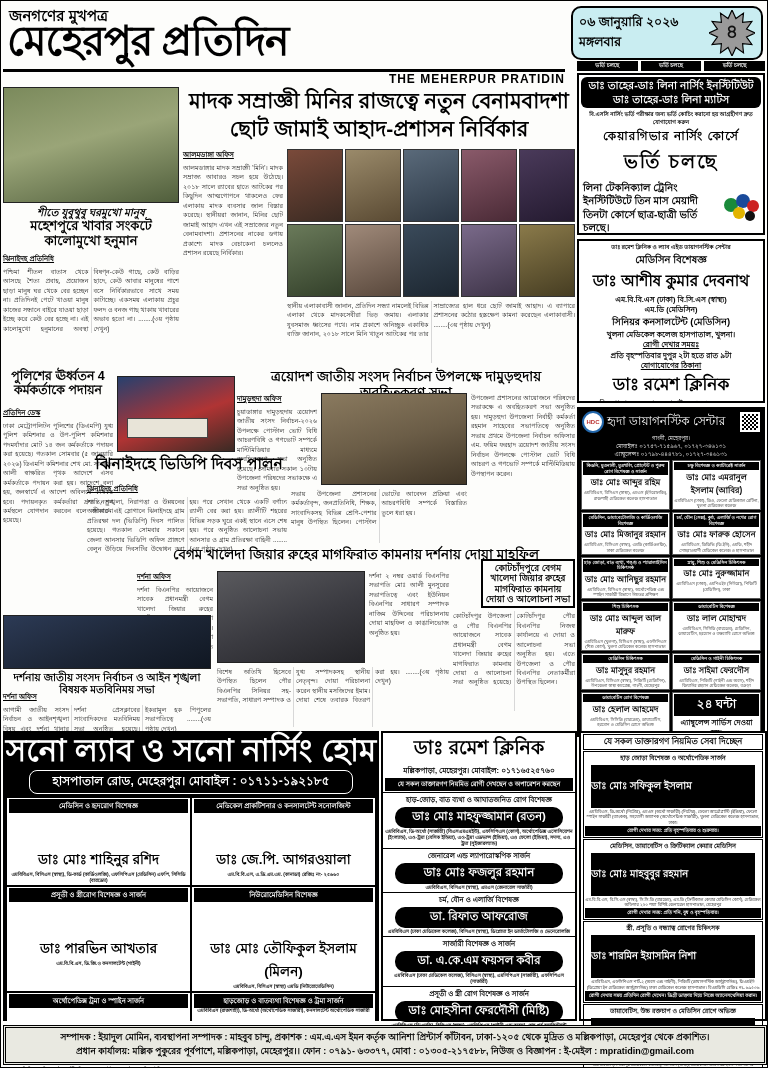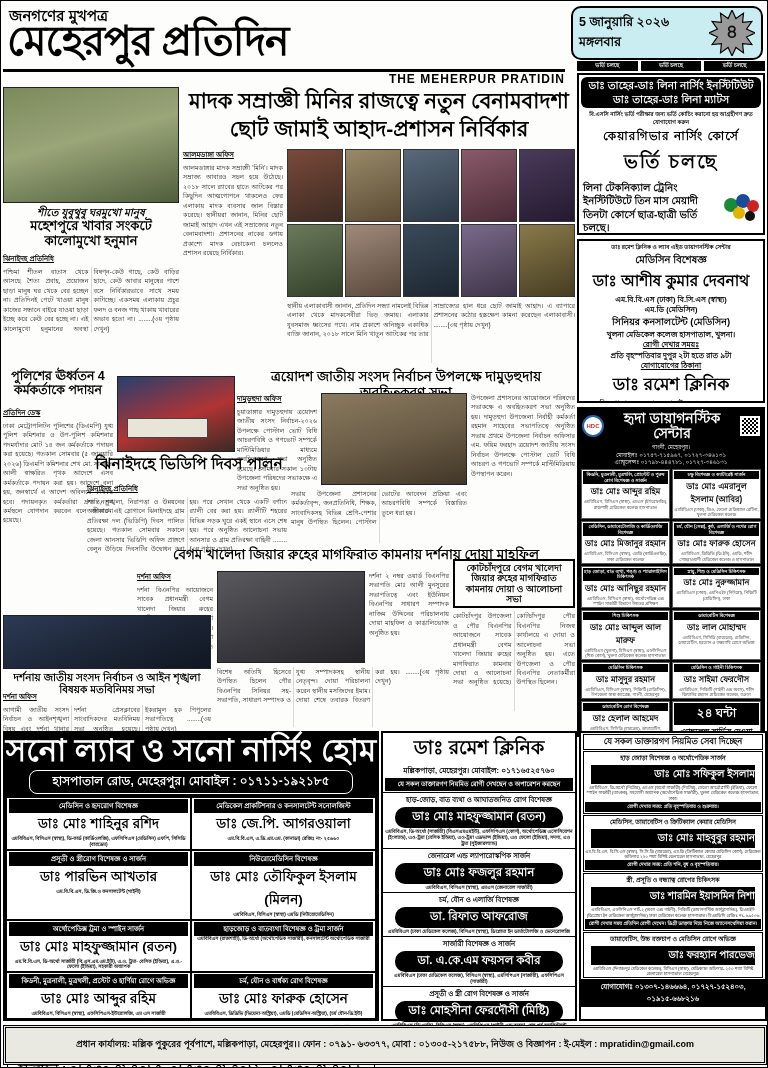--- a/index.html
+++ b/index.html
@@ -36,42 +36,42 @@
   .ash-top { font-size:5.8px; font-weight:bold; text-align:center; }
   .ash-spec { font-size:10px; font-weight:bold; text-align:center; }
   .ash-name { font-size:15.5px; font-weight:900; text-align:center; }
   .ash-cred { font-size:7.5px; font-weight:bold; text-align:center; line-height:1.35; }
   .ash-cred2 { font-size:9.5px; font-weight:bold; text-align:center; }
   .ash-ul { text-decoration:underline; }
   .ash-clinic { font-size:17px; font-weight:900; text-align:center; }
   .hdc { background:#000; border:2px solid #000; color:#fff; }
   .hdc-head { display:flex; align-items:center; gap:3px; padding:2px 3px; }
   .hdc-logo { width:22px; height:22px; border-radius:50%; background:#fff; color:#b33; font-size:6px; font-weight:900; display:flex; align-items:center; justify-content:center; border:2px solid #26a; flex:none; }
-  .hdc-title { font-size:14px; font-weight:700; color:#fff; flex:1; text-align:center; line-height:1.1; }
+  .hdc-title { font-size:12px; font-weight:400; color:#fff; flex:1; text-align:left; line-height:1.1; }
   .qr { width:20px; height:20px; flex:none; background:
         repeating-linear-gradient(0deg,#fff 0 2px,#000 2px 4px),
         repeating-linear-gradient(90deg,#fff 0 2px,#000 2px 4px);
         background-blend-mode:difference; border:2px solid #fff; }
   .hdc-contact { font-size:5.6px; text-align:center; color:#fff; line-height:1.4; }
   .hdc-grid { display:grid; grid-template-columns:1fr 1fr; gap:2px; padding:2px; }
   .hdc-cell { background:#fff; color:#000; border:1px solid #555; padding:1px; }
   .hdc-spec { background:#000; color:#fff; font-size:4.6px; font-weight:bold; text-align:center; padding:1px; line-height:1.2; }
   .hdc-name { font-size:8.2px; font-weight:900; text-align:center; padding:1px 0; }
   .hdc-cred { font-size:4.2px; text-align:center; line-height:1.25; color:#222; }
   .hdc-amb-t { font-size:12px; font-weight:900; text-align:center; background:#000; color:#fff; padding:1px; }
   .hdc-amb-x { font-size:7.5px; font-weight:bold; text-align:center; line-height:1.3; padding:2px 1px; }
   .hdc-amb-m { font-size:6px; font-weight:bold; text-align:center; background:#000; color:#fff; padding:1px; }
   
   .sono { background:#000; border:2px solid #000; }
   .sono-title { color:#fff; font-size:31px; font-weight:900; text-align:center; line-height:1.05; padding-top:2px; }
   .sono-addr { color:#fff; font-size:12px; font-weight:bold; text-align:center; border:1px solid #fff; border-radius:8px; margin:2px 24px; padding:1px 0; }
   .sono-grid { display:grid; grid-template-columns:1fr 1fr; gap:2px; padding:2px; }
   .sono-cell { background:#fff; padding:1px 2px; }
   .sono-spec { background:#000; color:#fff; font-size:6.8px; font-weight:bold; text-align:center; padding:1px; }
-  .sono-name { font-size:13.5px; font-weight:900; text-align:center; }
+  .sono-name { font-size:13.5px; font-weight:900; text-align:center;margin-top:36px; }
   .sono-cred { font-size:4.8px; font-weight:bold; text-align:center; line-height:1.25; }
   .sono-bul { display:flex; padding:1px 4px; gap:3px; align-items:center; }
   .sono-bul ul { flex:1; list-style:none; }
   .sono-bul li { color:#fff; font-size:5.8px; font-weight:bold; line-height:1.45; }
   .sono-bul li::before { content:"■ "; font-size:5px; }
   .sono-badge { flex:none; width:62px; background:#000; border:1px solid #fff; border-radius:50%; color:#fff; font-size:5.5px; font-weight:bold; text-align:center; padding:5px 2px; }
   .sono-hot { background:#fff; margin:2px; border:1px solid #000; font-size:12.5px; font-weight:900; text-align:center; padding:1px 0; }
   .ram { border:2px solid #000; background:#fff; }
   .ram-title { font-size:19px; font-weight:900; text-align:center; }
   .ram-addr { font-size:7.5px; font-weight:bold; text-align:center; }
@@ -80,21 +80,21 @@
   .ram-spec { font-size:7px; font-weight:bold; text-align:center; }
   .ram-name { background:#000; color:#fff; border-radius:10px; font-size:11.5px; font-weight:900; text-align:center; margin:1px 10px; padding:1px 0; }
   .ram-cred { font-size:4.8px; font-weight:bold; text-align:center; line-height:1.25; }
   .moh { border:2px solid #000; background:#fff; }
   .moh-head { background:#000; color:#fff; text-align:center; padding:1px 0; }
   .moh-t { font-size:14.5px; font-weight:900; line-height:1.15; }
   .moh-a { font-size:6px; font-weight:bold; }
   .moh-strip { font-size:8.5px; font-weight:900; text-align:center; border:1px solid #000; margin:1px 2px; }
   .moh-doc { border:1px solid #000; margin:1px 2px; padding:1px; }
   .moh-spec { font-size:6.2px; font-weight:bold; text-align:center; }
-  .moh-name { background:#000; color:#fff; font-size:10px; font-weight:900; text-align:right; margin:1px 6px; padding:1px 0; }
+  .moh-name { background:#000; color:#fff; font-size:10px; font-weight:900; text-align:left; margin:1px 6px; padding:13px 0; }
   .moh-cred { font-size:4.2px; text-align:center; line-height:1.25; }
   .moh-time { background:#000; color:#fff; font-size:4.8px; font-weight:bold; text-align:center; margin-top:1px; padding:1px; }
   .moh-contact { background:#000; color:#fff; font-size:7px; font-weight:bold; text-align:center; padding:2px 0; margin-top:1px; }
   
   .footer { background:#e9e9e1; border:3px double #000; display:flex; flex-direction:column; justify-content:center; }
   .footer div { font-size:9px; font-weight:bold; text-align:center; line-height:1.55; }
   
   .collage { display:grid; grid-template-columns:repeat(5,1fr); grid-template-rows:1fr 1fr; gap:2px; background:#fff; }
   .collage div { border:1px solid #333; }
   .collage div:nth-child(1){background:linear-gradient(160deg,#7a4a3a,#3a2a22);}
@@ -111,21 +111,21 @@
 </head>
 <body>
 
 <div class="page">
 
   <div class="abs" style="left:8px;top:3px;"><span class="tagline">জনগণের মুখপত্র</span></div>
   <div class="abs" style="left:6px;top:20px;width:558px;"><span class="title">মেহেরপুর প্রতিদিন</span></div>
   <div class="abs mast-rule" style="left:2px;top:68px;width:562px;"></div>
   <div class="abs subtitle" style="left:330px;top:71px;width:234px;">THE MEHERPUR PRATIDIN</div>
   <div class="abs datebox" style="left:570px;top:5px;width:192px;height:54px;">
-    <span class="date-txt">5 জানুয়ারি ২০২৬ মঙ্গলবার</span>
+    <span class="date-txt">০৬ জানুয়ারি ২০২৬ মঙ্গলবার</span>
     <span class="star-wrap">
       <svg width="46" height="46" viewBox="0 0 40 40">
           <path d="M40,20 32.6,23.4 37.3,30 29.2,29.2 30,37.3 23.4,32.6 20,40 16.6,32.6 10,37.3 10.8,29.2 2.7,30 7.4,23.4 0,20 7.4,16.6 2.7,10 10.8,10.8 10,2.7 16.6,7.4 20,0 23.4,7.4 30,2.7 29.2,10.8 37.3,10 32.6,16.6 Z" fill="#9a9a9a" stroke="#000" stroke-width="1"></path>
         </svg>
       <span class="star-num">৪</span>
     </span>
   </div>
 
   <div class="abs" style="left:576px;top:60px;width:188px;">
     <div class="strip3">
@@ -304,21 +304,21 @@
     <div class="abs hd" style="left:134px;top:460px;width:438px;font-size:13.5px;">বেগম খালেদা জিয়ার রুহের মাগফিরাত কামনায় দর্শনায় দোয়া মাহফিল</div>
     <div class="abs" style="left:134px;top:484px;width:76px;height:92px;">
       <span class="bl">দর্শনা অফিস</span>
       <div class="tx">দর্শনা বিএনপির আয়োজনে সাবেক প্রধানমন্ত্রী বেগম খালেদা জিয়ার রুহের মাগফিরাত কামনায় দোয়া মাহফিল অনুষ্ঠিত হয়েছে। দুপুরে দর্শনা বাসস্ট্যান্ডে দোয়া মাহফিল ও আলোচনা অনুষ্ঠিত হয়।</div>
     </div>
     <div class="abs photo" style="left:214px;top:484px;width:148px;height:92px;background:linear-gradient(160deg,#5a5a5e,#3a3a40 55%,#242428);"></div>
     <div class="abs tx" style="left:366px;top:484px;width:80px;height:92px;">দর্শনা ২ নম্বর ওয়ার্ড বিএনপির সভাপতি মোঃ আলী মুনসুরের সভাপতিত্বে এবং ইউনিয়ন বিএনপির সাধারণ সম্পাদক নাজিম উদ্দিনের পরিচালনায় দোয়া মাহফিল ও কাঙালিভোজ অনুষ্ঠিত হয়।</div>
     <div class="abs tx c3" style="left:214px;top:580px;width:232px;height:60px;">বিশেষ অতিথি হিসেবে উপস্থিত ছিলেন পৌর বিএনপির সিনিয়র সহ-সভাপতি, সাধারণ সম্পাদক ও যুগ্ম সম্পাদকসহ স্থানীয় নেতৃবৃন্দ। দোয়া পরিচালনা করেন স্থানীয় মসজিদের ইমাম। দোয়া শেষে তবারক বিতরণ করা হয়। ........(৩য় পৃষ্ঠায় দেখুন)</div>
 
     <div class="abs" style="left:450px;top:472px;width:122px;">
-      <div class="hd" style="border:2px solid #000;padding:2px;font-size:9px;">কোটচাঁদপুরে বেগম খালেদা জিয়ার রুহের মাগফিরাত কামনায় দোয়া ও আলোচনা সভা</div>
+      <div class="hd" style="border:2px solid #000;padding:2px;font-size:9px;margin-left:28px;">কোটচাঁদপুরে বেগম খালেদা জিয়ার রুহের মাগফিরাত কামনায় দোয়া ও আলোচনা সভা</div>
       <div class="tx c2" style="margin-top:3px;height:100px;">কোটচাঁদপুর উপজেলা ও পৌর বিএনপির আয়োজনে সাবেক প্রধানমন্ত্রী বেগম খালেদা জিয়ার রুহের মাগফিরাত কামনায় দোয়া ও আলোচনা সভা অনুষ্ঠিত হয়েছে। কোটচাঁদপুর পৌর বিএনপির নিজস্ব কার্যালয়ে এ দোয়া ও আলোচনা সভা অনুষ্ঠিত হয়। এতে উপজেলা ও পৌর বিএনপির নেতাকর্মীরা উপস্থিত ছিলেন।</div>
     </div>
 
     <div class="abs photo" style="left:0;top:528px;width:208px;height:54px;background:linear-gradient(160deg,#2c3a55,#1c2535 55%,#101722);"></div>
     <div class="abs hd" style="left:0;top:584px;width:208px;font-size:10.5px;">দর্শনায় জাতীয় সংসদ নির্বাচন ও আইন শৃঙ্খলা বিষয়ক মতবিনিময় সভা</div>
     <div class="abs" style="left:0;top:604px;width:208px;height:38px;">
       <span class="bl">দর্শনা অফিস</span>
       <div class="tx c3">আগামী জাতীয় সংসদ নির্বাচন ও আইনশৃঙ্খলা বিষয় এবং দর্শনা থানার নবাগত অফিসার্স ইনচার্জ মেহেদী হাসানের সাথে দর্শনা প্রেসক্লাবের সাংবাদিকদের মতবিনিময় সভা অনুষ্ঠিত হয়েছে। গতকাল সোমবার সন্ধ্যায় দর্শনা প্রেসক্লাবের সভাপতি ইকরামুল হক পিপুলের সভাপতিত্বে ........(৩য় পৃষ্ঠায় দেখুন)</div>
     </div>
   </div>
@@ -432,16 +432,17 @@
       </div>
     <div class="moh-doc">
         <div class="moh-spec">ডায়াবেটিস, উচ্চ রক্তচাপ ও মেডিসিন রোগে অভিজ্ঞ</div>
         <div class="moh-name">ডাঃ ফরহ্যান পারভেজ</div>
         <div class="moh-cred">এমবিবিএস (দিনাজপুর মেডিকেল কলেজ), বিসিএস (স্বাস্থ্য), মেডিক্যাল অফিসার- ২৫০ শয্যা বিশিষ্ট জেনারেল হাসপাতাল মেহেরপুর।</div>
       </div>
     <div class="moh-contact">যোগাযোগঃ ০১৩০৭-১৪৬৬৬৪, ০১৭২৭-১৫২৪০৩, ০১৯১৫-৬৬৮২১৬</div>
   </div>
 
   <div class="abs footer" style="left:2px;top:1024px;width:764px;height:40px;">
+    <div>সম্পাদক : ইয়াদুল মোমিন, ব্যবস্থাপনা সম্পাদক : মাহবুব চান্দু, প্রকাশক : এম.এ.এস ইমন কর্তৃক আনিশা প্রিন্টার্স কাঁটাবন, ঢাকা-১২০৫ থেকে মুদ্রিত ও মল্লিকপাড়া, মেহেরপুর থেকে প্রকাশিত।</div>
     <div>প্রধান কার্যালয়: মল্লিক পুকুরের পূর্বপাশে, মল্লিকপাড়া, মেহেরপুর।। ফোন : ০৭৯১- ৬৩৩৭৭, মোবা : ০১৩০৫-২১৭৫৮৮, নিউজ ও বিজ্ঞাপন : ই-মেইল : mpratidin@gmail.com</div>
   </div>
 
 </div>
 
 </body></html>

